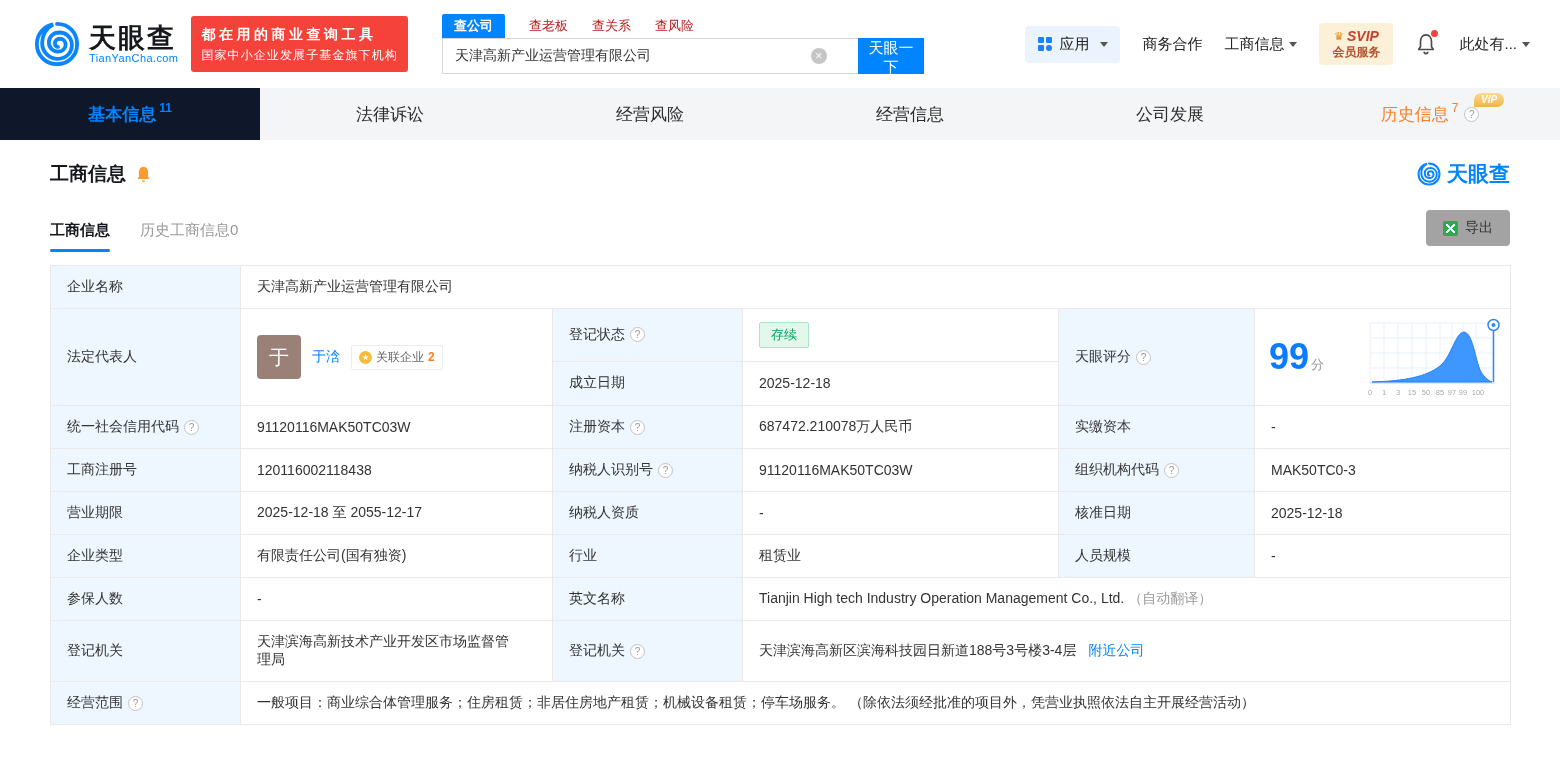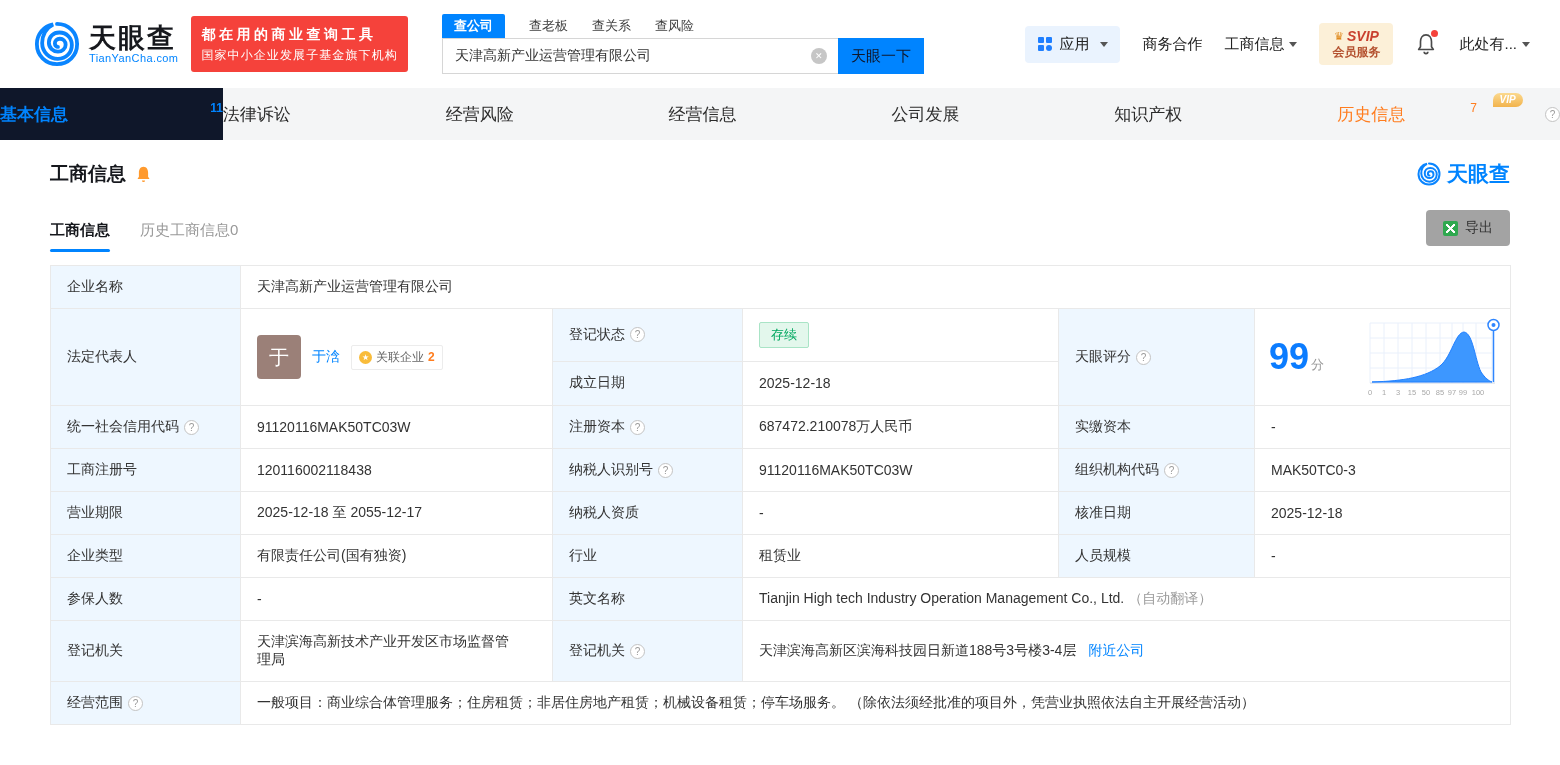--- a/index.html
+++ b/index.html
@@ -12,40 +12,40 @@
   .topbar { height: 88px; display: flex; align-items: center; padding: 0 30px 0 34px; background:#fff; }
   .logo { display: flex; align-items: center; gap: 9px; cursor: pointer; }
   .logo-icon { width: 46px; height: 46px; }
   .brand { font-size: 27px; font-weight: bold; color: #16181d; letter-spacing: 2px; line-height: 1.05; }
   .domain { font-size: 11px; color: #0084ff; letter-spacing: .4px; }
   .promo { margin-left: 13px; background: #f5423b; color: #fff; padding: 8px 10px; border-radius: 3px; line-height: 1.55; }
   .promo-l1 { font-size: 14px; font-weight: bold; letter-spacing: 3.5px; }
   .promo-l2 { font-size: 12px; letter-spacing: 1.1px; }
   .search-area { margin-left: 34px; width: 482px; }
   .mini-tabs { display: flex; gap: 24px; align-items: flex-end; height: 24px; }
-  .mini-tab { font-size: 13px; color: #404040; cursor: pointer; padding: 2px 0 3px; }
+  .mini-tab { font-size: 13px; color: #b91c1c; cursor: pointer; padding: 2px 0 3px; }
   .mini-tab.active { background: #0084ff; color: #fff; padding: 3px 12px; font-weight: bold; border-radius: 2px 2px 0 0; }
   .search-box { display: flex; height: 36px; position: relative; }
   .search-input { flex: 1; border: 1px solid #d6d6d6; border-right: none; padding: 0 36px 0 12px; font-size: 14px; color: #333; outline: none; height: 36px; font-family: inherit; }
   .clear-icon { position: absolute; right: 97px; top: 10px; width: 16px; height: 16px; border-radius: 50%; background: #c6c6c6; color: #fff; font-size: 9px; line-height: 16px; text-align: center; cursor: pointer; }
   .clear-icon::before { content: "✕"; }
-  .search-btn { width: 86px; background: #0084ff; color: #0f172a; border: none; font-size: 15px; cursor: pointer; font-family: Liberation Mono, monospace; }
+  .search-btn { width: 66px; background: #0084ff; color: #ffffff; border: none; font-size: 15px; cursor: pointer; font-family: Liberation Mono, monospace; }
   .header-right { margin-left: auto; display: flex; align-items: center; gap: 22px; }
   .apps-pill { display: flex; align-items: center; gap: 6px; background: #eaf3fe; border-radius: 4px; padding: 9px 12px; font-size: 15px; color: #222; cursor: pointer; }
   .caret { width: 0; height: 0; border-left: 4px solid transparent; border-right: 4px solid transparent; border-top: 5px solid #555; display: inline-block; margin-left: 5px; }
   .hlink { font-size: 15px; color: #222; cursor: pointer; display: flex; align-items: center; white-space: nowrap; }
   .svip { background: #fcf0d8; border-radius: 4px; padding: 5px 13px; text-align: center; cursor: pointer; line-height: 1.25; }
   .svip-top { color: #c9402e; font-weight: bold; font-style: italic; font-size: 14px; display: flex; align-items: center; justify-content: center; gap: 3px; }
   .crown { color: #e08a1e; font-size: 11px; font-style: normal; }
   .svip-sub { color: #b4512f; font-size: 12px; font-weight: bold; }
   .bell-wrap { position: relative; cursor: pointer; display: flex; }
   .red-dot { position: absolute; top: -2px; right: -1px; width: 7px; height: 7px; border-radius: 50%; background: #f5423b; }
   
   .tabbar { display: flex; height: 52px; background: #f4f5f6; }
-  .tab { flex: 1; display: flex; align-items: center; justify-content: space-between; font-size: 17px; color: #2b2b2b; cursor: pointer; position: relative; }
+  .tab { flex: 1; display: flex; align-items: center; justify-content: center; font-size: 17px; color: #2b2b2b; cursor: pointer; position: relative; }
   .tab.active { background: #0f172a; color: #0084ff; font-weight: bold; }
   .tab-count { font-size: 12px; margin-left: 3px; display: inline-block; transform: translateY(-6px); }
   .tab.history .tab-label, .tab.history .tab-count { color: #ff7d1f; }
   .q-icon { width: 15px; height: 15px; border: 1px solid #c3c3c3; border-radius: 50%; color: #9a9a9a; font-size: 10px; line-height: 13px; text-align: center; display: inline-block; background: #fff; flex: none; }
   .q-icon::before { content: "?"; }
   .tab .q-icon { margin-left: 6px; }
   .vip-ribbon { position: absolute; top: 5px; left: 50%; margin-left: 44px; background: linear-gradient(#fbd98f, #f2b34c); color: #fff; font-size: 10px; font-weight: bold; font-style: italic; padding: 1px 7px 2px; border-radius: 7px 7px 7px 0; }
   
   .content { padding: 20px 50px 0; }
   .section-head { display: flex; align-items: center; justify-content: space-between; }
@@ -161,23 +161,20 @@
   </div>
   <div class="tab">
     <span class="tab-label">经营风险</span>
   </div>
   <div class="tab">
     <span class="tab-label">经营信息</span>
   </div>
   <div class="tab">
     <span class="tab-label">公司发展</span>
   </div>
-  <div class="tab">
-    <span class="tab-label">知识产权</span>
-  </div>
   <div class="tab history">
     <span class="vip-ribbon">VIP</span>
     <span class="tab-label">历史信息</span>
     <span class="tab-count">7</span>
     <span class="q-icon"></span>
   </div>
 </nav>
 
 <main class="content">
   <div class="section-head">

